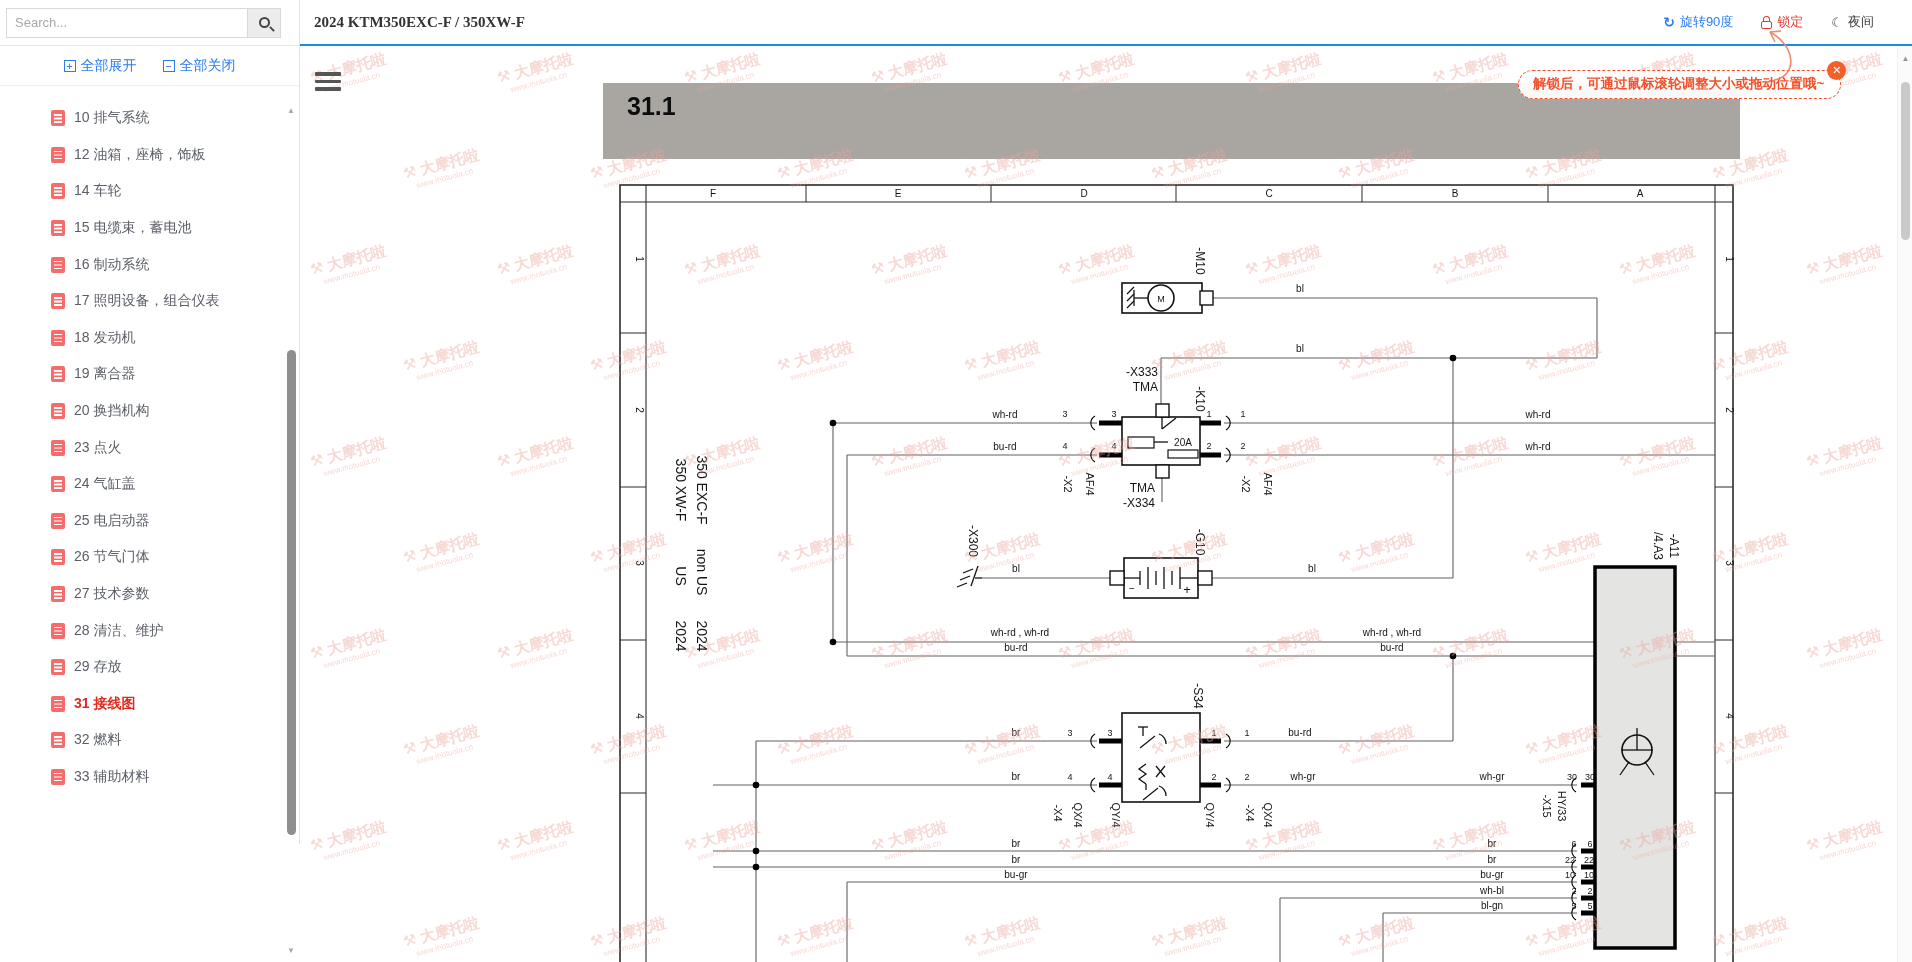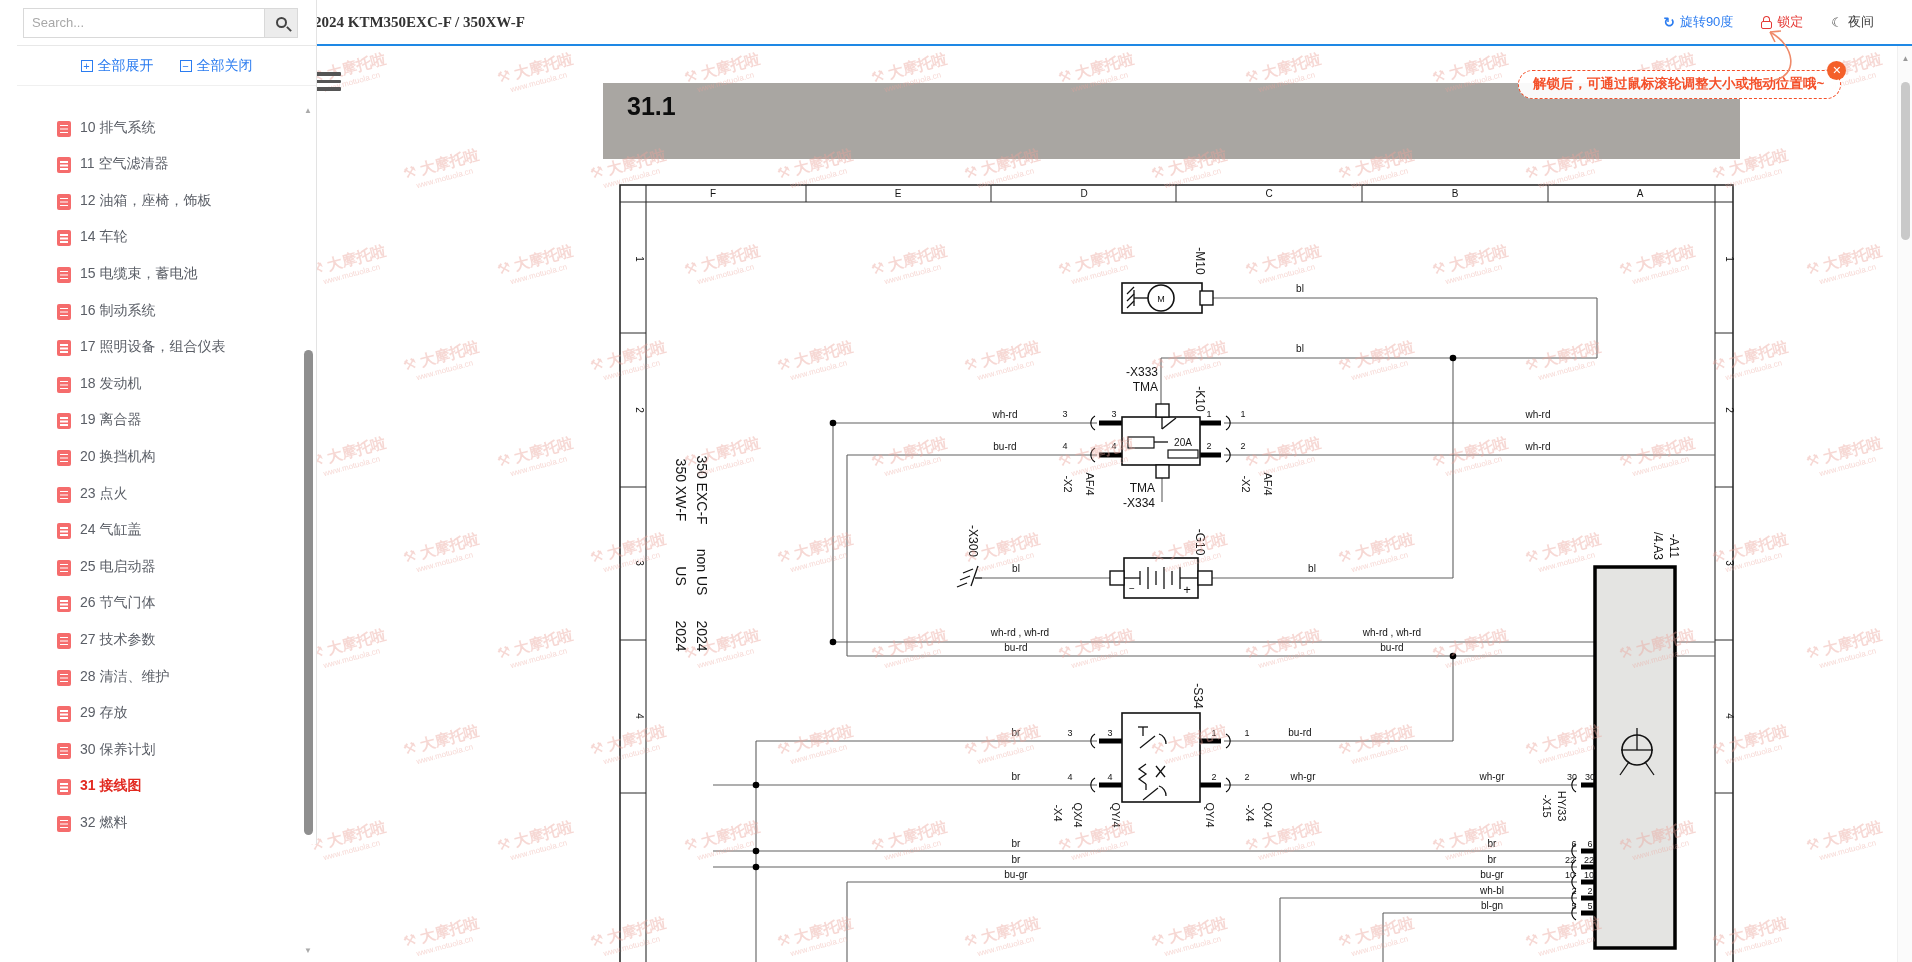--- a/index.html
+++ b/index.html
@@ -1,39 +1,39 @@
 <!DOCTYPE html>
 <html><head>
 <meta charset="utf-8">
 <style>
   * { margin:0; padding:0; box-sizing:border-box; }
   html,body { width:1912px; height:962px; overflow:hidden; background:#fff;
     font-family:"Liberation Sans","DejaVu Sans",sans-serif; }
 
   
-  #sidebar { position:absolute; left:17px; top:0; width:300px; height:844px; background:#fff;
+  #sidebar { position:absolute; left:0; top:0; width:300px; height:844px; background:#fff;
     border-right:1px solid #e3e3e3; z-index:50; }
   .search-row { height:46px; padding:8px 18px 8px 6px; display:flex; align-items:center;
     border-bottom:1px solid #e8e8e8; }
   .search-input { flex:1; height:30px; border:1px solid #d9d9d9; border-right:none;
     padding:0 8px; font-size:13px; color:#333; outline:none; }
   .search-input::placeholder { color:#a8a8a8; }
   .search-btn { width:34px; height:30px; background:#ececec; border:1px solid #d9d9d9;
     display:flex; align-items:center; justify-content:center; cursor:pointer; }
   .mag { width:11px; height:11px; border:2px solid #444; border-radius:50%; position:relative; }
   .mag:after { content:''; position:absolute; width:6px; height:2px; background:#444;
     transform:rotate(45deg); left:8px; top:9px; }
   .expand-row { height:40px; display:flex; align-items:center; justify-content:center; gap:26px;
     border-bottom:1px solid #f0f0f0; }
   .blue-link { color:#2b7cf0; font-size:14px; display:flex; align-items:center; gap:5px; cursor:pointer; }
   .sqico { display:inline-block; width:12px; height:12px; border:1px solid #2b7cf0; font-size:11px;
     line-height:10px; text-align:center; color:#2b7cf0; }
   .sq-plus:before { content:'+'; } .sq-minus:before { content:'−'; }
   #chapter-list { position:absolute; left:0; top:100px; width:282px; bottom:0; overflow:hidden; }
-  .chap { height:36.6px; display:flex; align-items:flex-end; padding-left:40px; gap:9px;
+  .chap { height:36.6px; display:flex; align-items:center; padding-left:51px; gap:9px;
     font-size:14px; color:#5a5e66; cursor:pointer; white-space:nowrap; }
   .chap.active { color:#e22a21; font-weight:bold; }
   .doc-ico { width:14px; height:16px; background:#f56c6c; border-radius:2px; position:relative; flex:none; }
   .doc-ico:before { content:''; position:absolute; left:3px; top:4px; width:8px; height:1.5px;
     background:#fff; box-shadow:0 3.5px 0 #fff, 0 7px 0 #fff; }
   #side-scroll-thumb { position:absolute; right:3px; top:350px; width:9px; height:485px;
     background:#8f8f8f; border-radius:5px; }
   .side-arrow { position:absolute; right:3px; width:10px; text-align:center; font-size:8px; color:#aaa; }
 
   
@@ -104,24 +104,20 @@
       <span>全部关闭</span>
     </span>
   </div>
   <div id="chapter-list">
       <div class="chap">
         <span class="doc-ico"></span>
         <span>10 排气系统</span>
       </div>
       <div class="chap">
         <span class="doc-ico"></span>
-        <span>11 空气滤清器</span>
-      </div>
-      <div class="chap">
-        <span class="doc-ico"></span>
         <span>12 油箱，座椅，饰板</span>
       </div>
       <div class="chap">
         <span class="doc-ico"></span>
         <span>14 车轮</span>
       </div>
       <div class="chap">
         <span class="doc-ico"></span>
         <span>15 电缆束，蓄电池</span>
       </div>
@@ -165,24 +161,20 @@
         <span class="doc-ico"></span>
         <span>27 技术参数</span>
       </div>
       <div class="chap">
         <span class="doc-ico"></span>
         <span>28 清洁、维护</span>
       </div>
       <div class="chap">
         <span class="doc-ico"></span>
         <span>29 存放</span>
-      </div>
-      <div class="chap">
-        <span class="doc-ico"></span>
-        <span>30 保养计划</span>
       </div>
       <div class="chap active">
         <span class="doc-ico"></span>
         <span>31 接线图</span>
       </div>
       <div class="chap">
         <span class="doc-ico"></span>
         <span>32 燃料</span>
       </div>
       <div class="chap">

